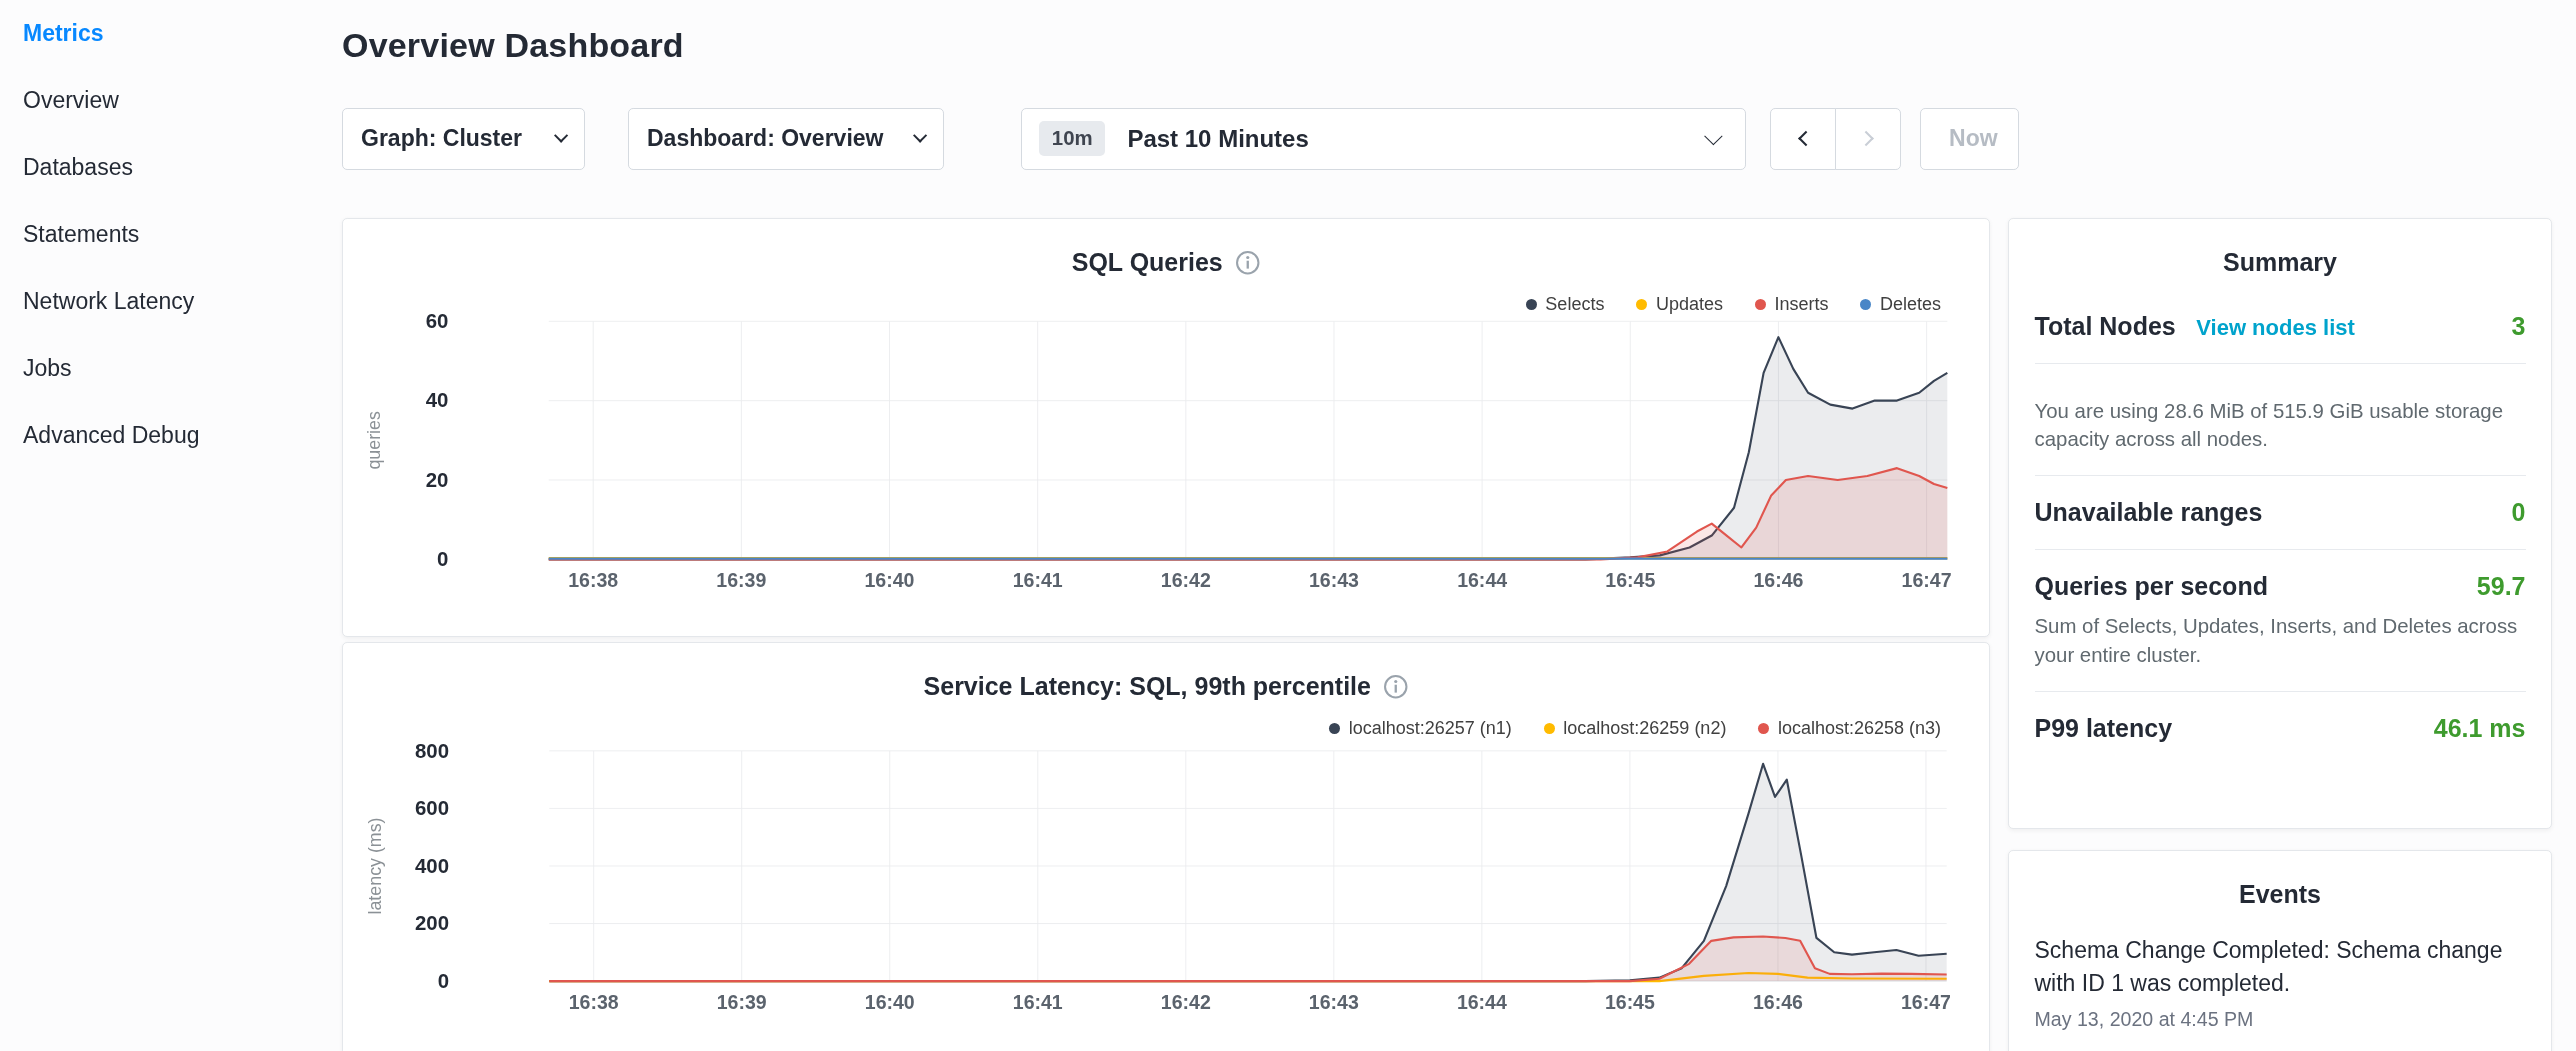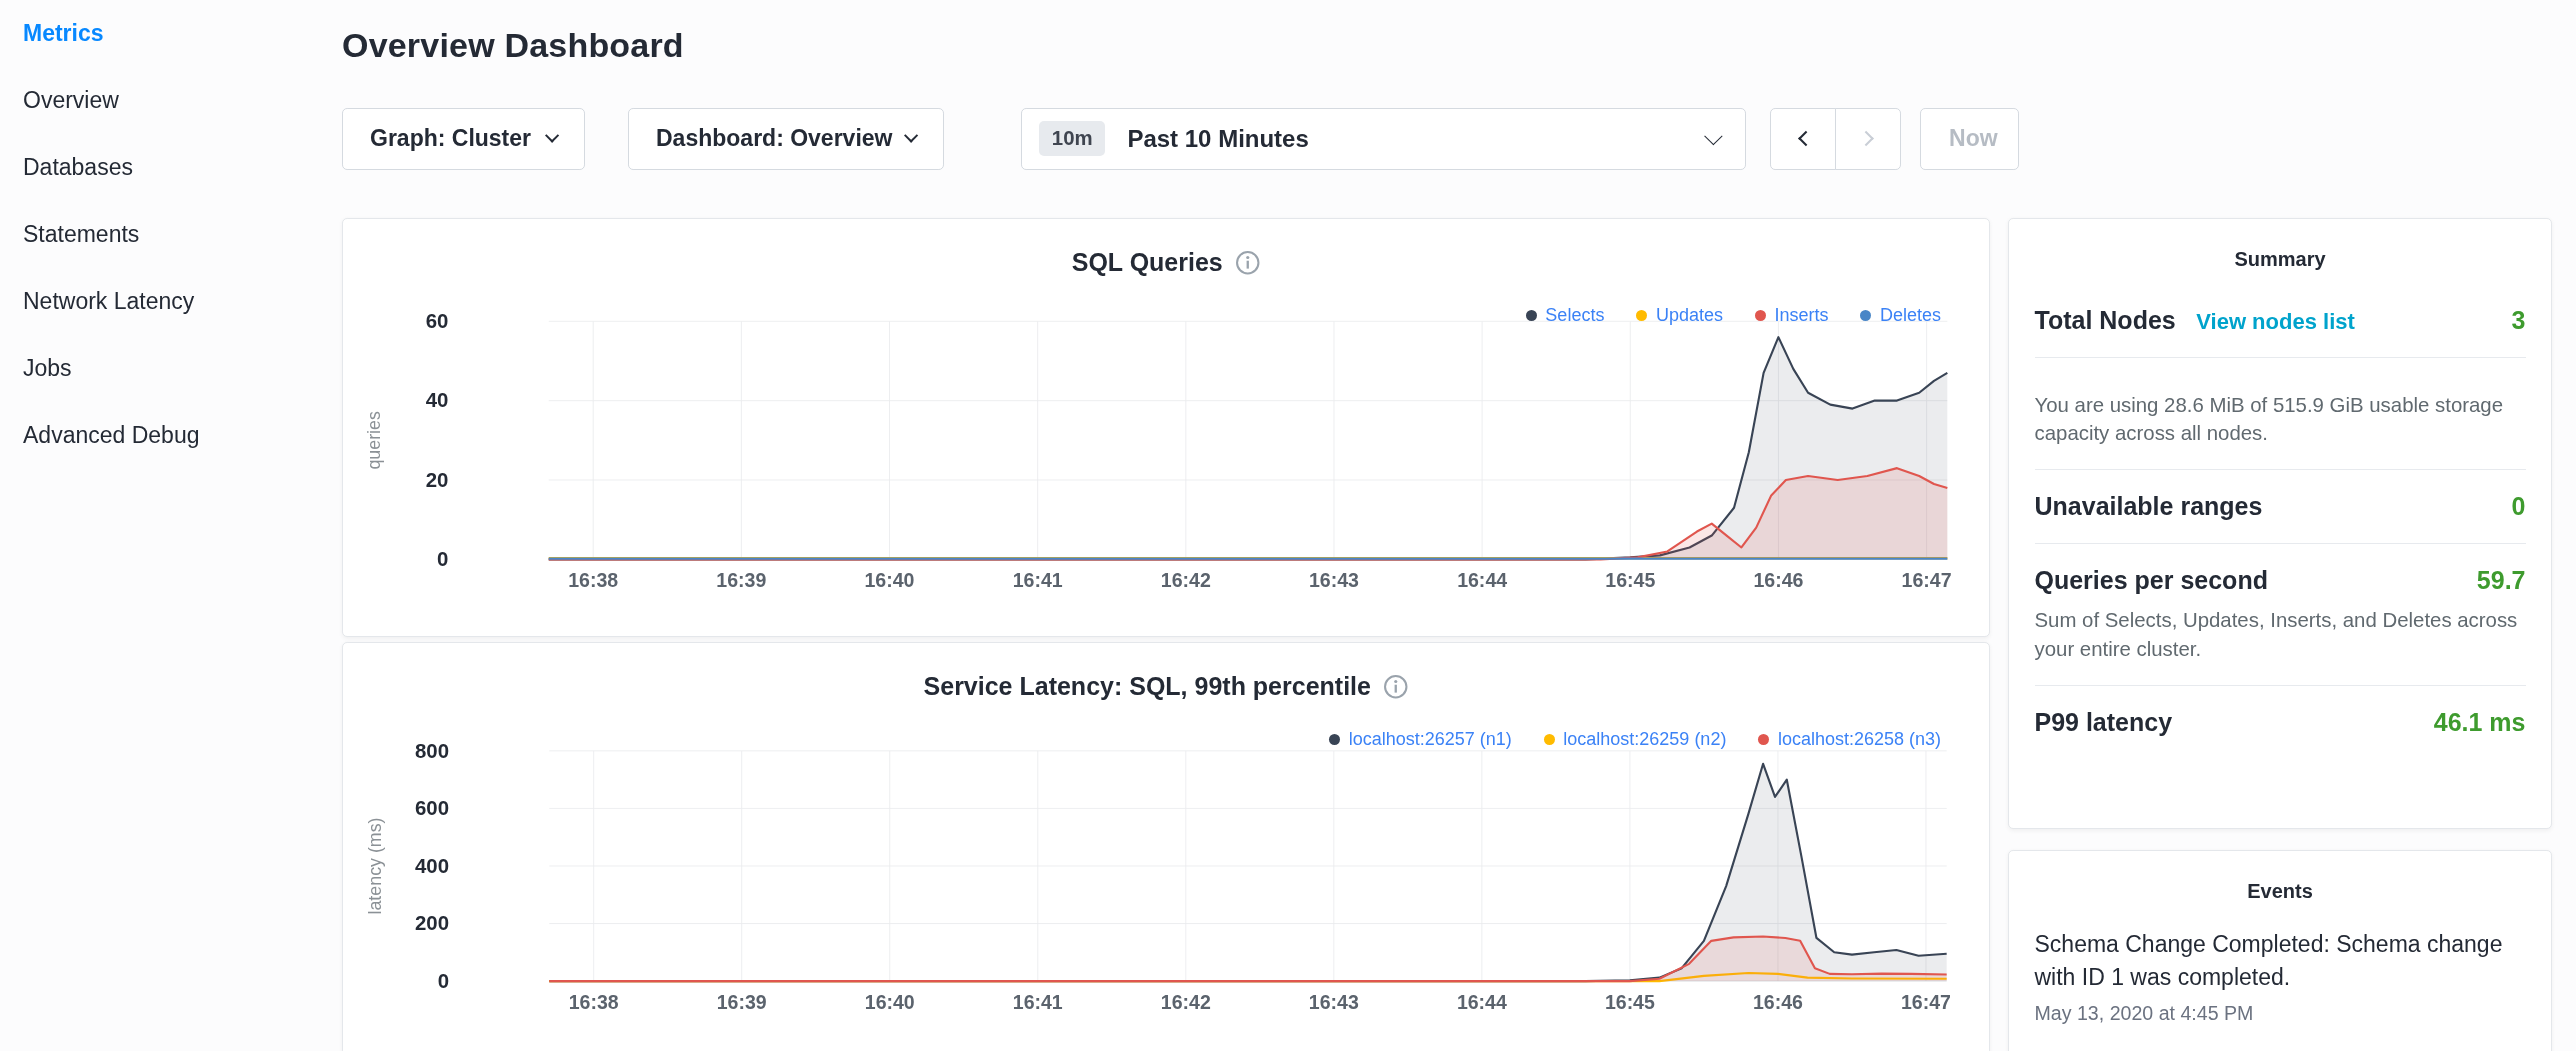--- a/index.html
+++ b/index.html
@@ -20,21 +20,21 @@
   .main { position: absolute; left: 342px; top: 0; width: 2210px; }
   .page-title { margin-top: 25.5px; font-size: 34px; font-weight: 600; color: #242a35; letter-spacing: 0.2px; }
 
   .toolbar { display: flex; align-items: center; margin-top: 43px; height: 62px; }
   .btn {
     background: #fff; border: 0.9px solid #d5dae0; border-radius: 5.1px; height: 62px;
     display: inline-flex; align-items: center; font-size: 23px; font-weight: 600; color: #242a35;
     cursor: pointer;
     padding-left: 8px;
   }
-  .dd { justify-content: space-between; padding: 0 27px; }
+  .dd { justify-content: space-between; padding: 0 18px; }
   .dd-graph { width: 243px; }
   .dd-dashboard { width: 316px; margin-left: 43px; }
   .caret { width: 10.2px; height: 10.2px; border-right: 2.6px solid #242a35; border-bottom: 2.6px solid #242a35; transform: rotate(45deg) translate(-1.7px,-1.7px); }
   .caret.thin { border-width: 0 1.7px 1.7px 0; border-style: solid; border-color: #242a35; width: 12.8px; height: 12.8px; }
 
   .time-select { width: 725px; margin-left: 77px; padding: 0 25.5px 0 17px; justify-content: flex-start; }
   .time-badge { background: #e7eaee; border-radius: 5px; padding: 6px 12.8px; font-size: 20.4px; font-weight: 700; color: #3f4550; margin-right: 22px; }
   .time-label { flex: 1; text-align: left; font-weight: 700; font-size: 24px; }
 
   .arrow-group { display: inline-flex; margin-left: 24px; }
@@ -53,34 +53,34 @@
 
   .panel {
     background: #fff; border: 0.9px solid #e4e7eb; border-radius: 5.1px;
     box-shadow: 0 1.7px 4.3px rgba(0,0,0,0.05); position: relative; overflow: hidden;
   }
   .chart-panel-1 { height: 419px; }
   .chart-panel-2 { height: 414px; margin-top: 5.1px; }
 
   .chart-title-row { position: absolute; top: 29px; left: 0; width: 100%; text-align: center; font-size: 25px; font-weight: 700; color: #242a35; z-index: 2; }
   .info-icon { display: inline-block; vertical-align: -5.1px; margin-left: 12px; cursor: pointer; }
-  .chart-legend { position: absolute; top: 75px; right: 48px; display: flex; gap: 32px; font-size: 18px; color: #3b82f6; z-index: 2; margin-top: 11px; }
+  .chart-legend { position: absolute; top: 75px; right: 48px; display: flex; gap: 32px; font-size: 18px; color: #404040; z-index: 2; }
   .legend-item { display: inline-flex; align-items: center; cursor: pointer; }
   .legend-dot { width: 11px; height: 11px; border-radius: 50%; display: inline-block; margin-right: 8.5px; }
   .chart-host { position: absolute; inset: 0; }
 
   svg text { font-family: "Liberation Sans", sans-serif; }
   .ytick { font-size: 24px; font-weight: 700; fill: #242a35; }
   .xtick { font-size: 23px; font-weight: 600; fill: #5b636d; }
   .axis-label { font-size: 21px; fill: #8b9196; }
 
   
   .summary-panel { height: 611px; padding: 0 25.5px; }
   .events-panel { height: 400px; margin-top: 21px; padding: 0 25.5px; }
-  .side-title { text-align: center; font-size: 20px; font-weight: 700; padding: 29px 0 13.6px; color: #242a35; }
+  .side-title { text-align: center; font-size: 25px; font-weight: 700; padding: 29px 0 13.6px; color: #242a35; }
 
   .summary-row { padding: 22px 0; border-bottom: 0.9px solid #e7eaee; }
   .summary-row:last-child { border-bottom: none; }
   .summary-row-head { display: flex; justify-content: space-between; align-items: baseline; font-size: 25px; font-weight: 700; color: #242a35; gap: 24px; }
   .summary-link { color: #00a3cc; font-size: 22px; margin-left: 13.6px; text-decoration: none; cursor: pointer; font-weight: 600; }
   .summary-value { color: #3e9b2e; white-space: nowrap; }
   .summary-sub { margin-top: 11px; font-size: 20.4px; font-weight: 400; color: #60696f; line-height: 1.38; }
 
   .event-msg { margin-top: 12px; font-size: 23px; color: #242a35; line-height: 1.42; }
   .event-date { margin-top: 8.5px; font-size: 19.6px; color: #6b7280; }

